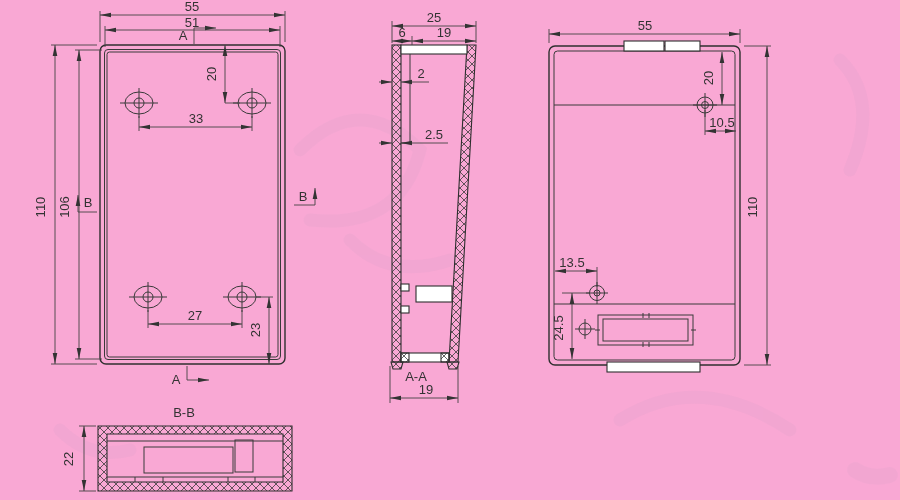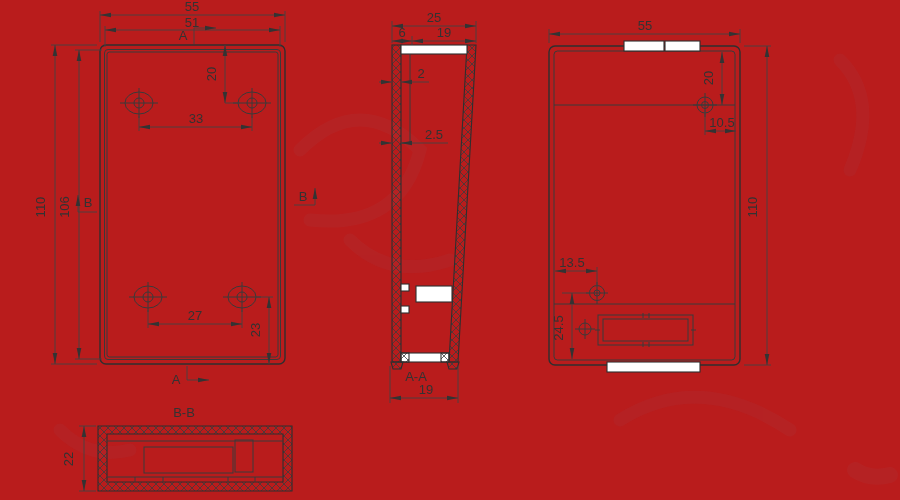--- a/index.html
+++ b/index.html
@@ -1,16 +1,16 @@
 <!DOCTYPE html>
 <html><head>
 <meta charset="utf-8">
 <style>
   html,body{margin:0;padding:0;background:#ffffff;}
-  .stage{width:900px;height:500px;position:relative;background:#b91c1c;overflow:hidden;}
+  .stage{width:900px;height:500px;position:relative;background:#f9a8d4;overflow:hidden;}
   svg{display:block;}
   .dim{font-family:"Liberation Sans",sans-serif;font-size:13px;fill:#333;}
   .marker-lbl{font-family:"Liberation Sans",sans-serif;font-size:13px;fill:#333;}
   .outline{fill:none;stroke:#2f2f2f;stroke-width:1.4;}
   .thin{fill:none;stroke:#3a3a3a;stroke-width:1;}
   .dimline{fill:none;stroke:#444;stroke-width:0.9;}
   .white{fill:#ffffff;stroke:#2f2f2f;stroke-width:1.1;}
   .hatched{fill:url(#xhatch);stroke:#2f2f2f;stroke-width:1.1;}
 </style>
 </head>

